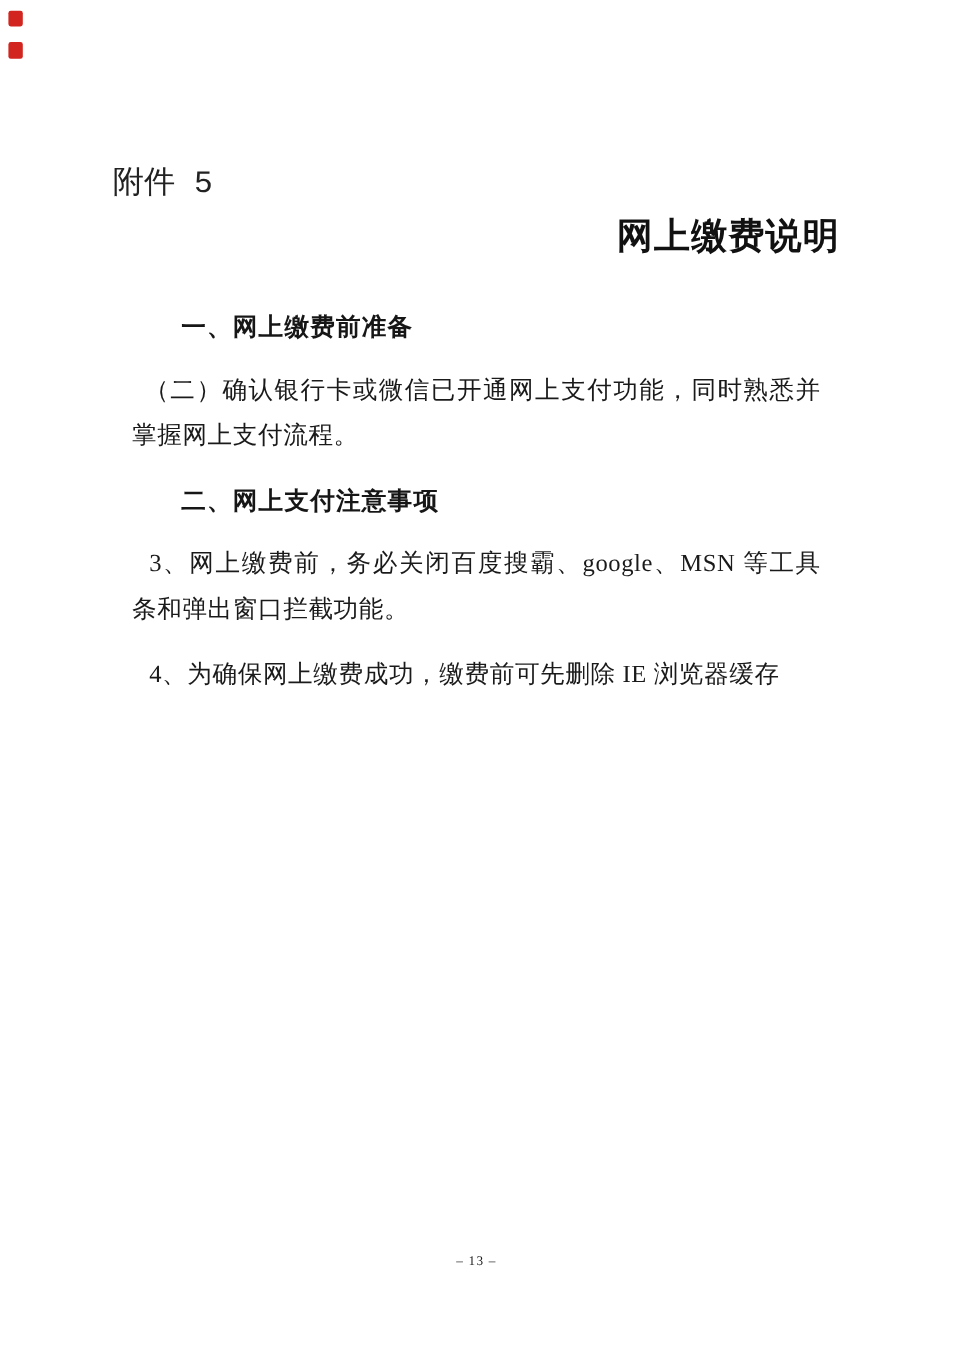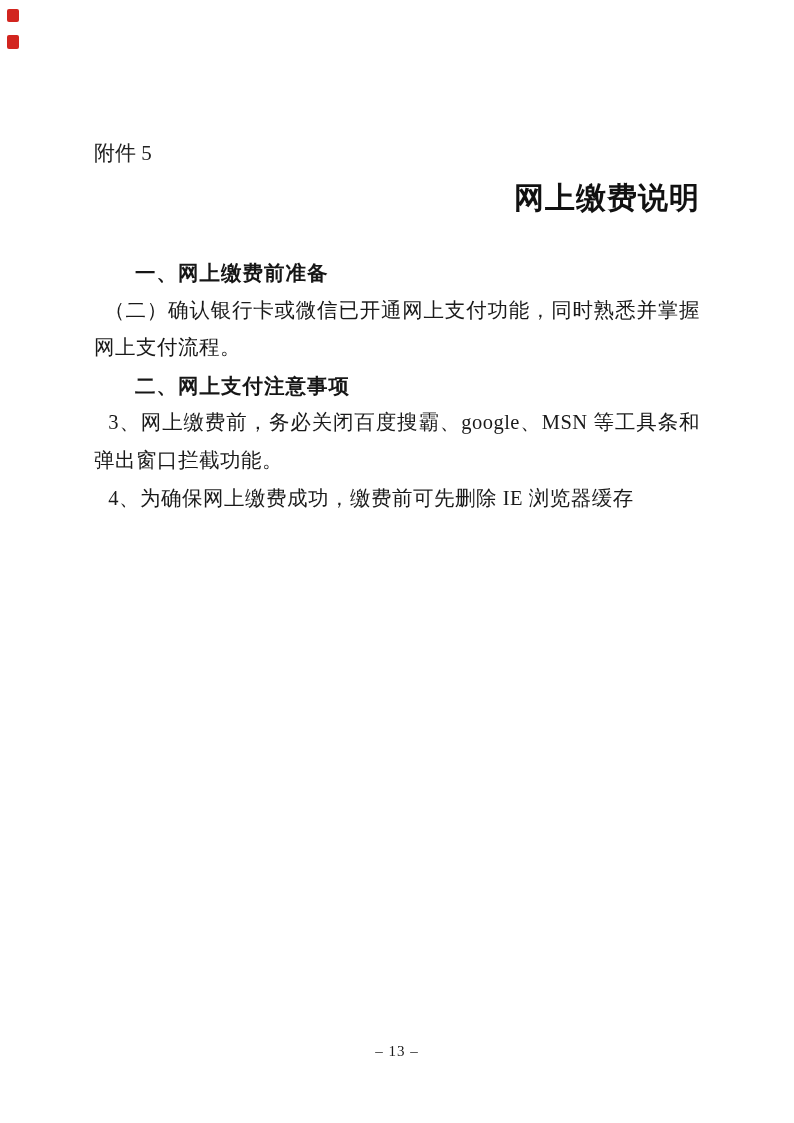--- a/index.html
+++ b/index.html
@@ -27,63 +27,63 @@
   .red-mark.m2 { top: 35px; height: 14px; }
 
   .content {
     position: absolute;
     left: 94px;
     top: 0;
     width: 606px;
     padding-top: 140px;
   }
   .attachment {
-    font-family: Liberation Serif, serif;
-    font-size: 21px;
+    font-family: Liberation Mono, monospace;
+    font-size: 26px;
     line-height: 26px;
     color: #222222;
   }
   .doc-title {
     margin-top: 12px;
     font-family: "Liberation Serif", "DejaVu Serif", serif;
     font-weight: bold;
     font-size: 30px;
     line-height: 40px;
     text-align: right;
     letter-spacing: 1px;
     color: #111111;
   }
   .doc-body {
     margin-top: 36px;
     font-size: 20.5px;
     letter-spacing: 0.5px;
     line-height: 37.6px;
   }
   .doc-body p {
-    margin: 0;
+    margin: 16px;
     text-align: justify;
     text-align-last: left;
   }
   p.sec-heading {
     font-family: "Liberation Sans", "DejaVu Sans", sans-serif;
     font-weight: bold;
     text-indent: 2em;
     letter-spacing: 1px;
     color: #161616;
   }
   p.item { text-indent: 0.5em; }
   p.numbered { text-indent: 0.7em; }
 
   .page-number {
     position: absolute;
     left: 0;
     right: 0;
     top: 1040px;
     text-align: center;
-    font-size: 15px;
+    font-size: 11px;
     line-height: 22px;
     letter-spacing: 1px;
     color: #1a1a1a;
   }
 </style>
 </head>
 <body>
 
 <div class="page">
 

